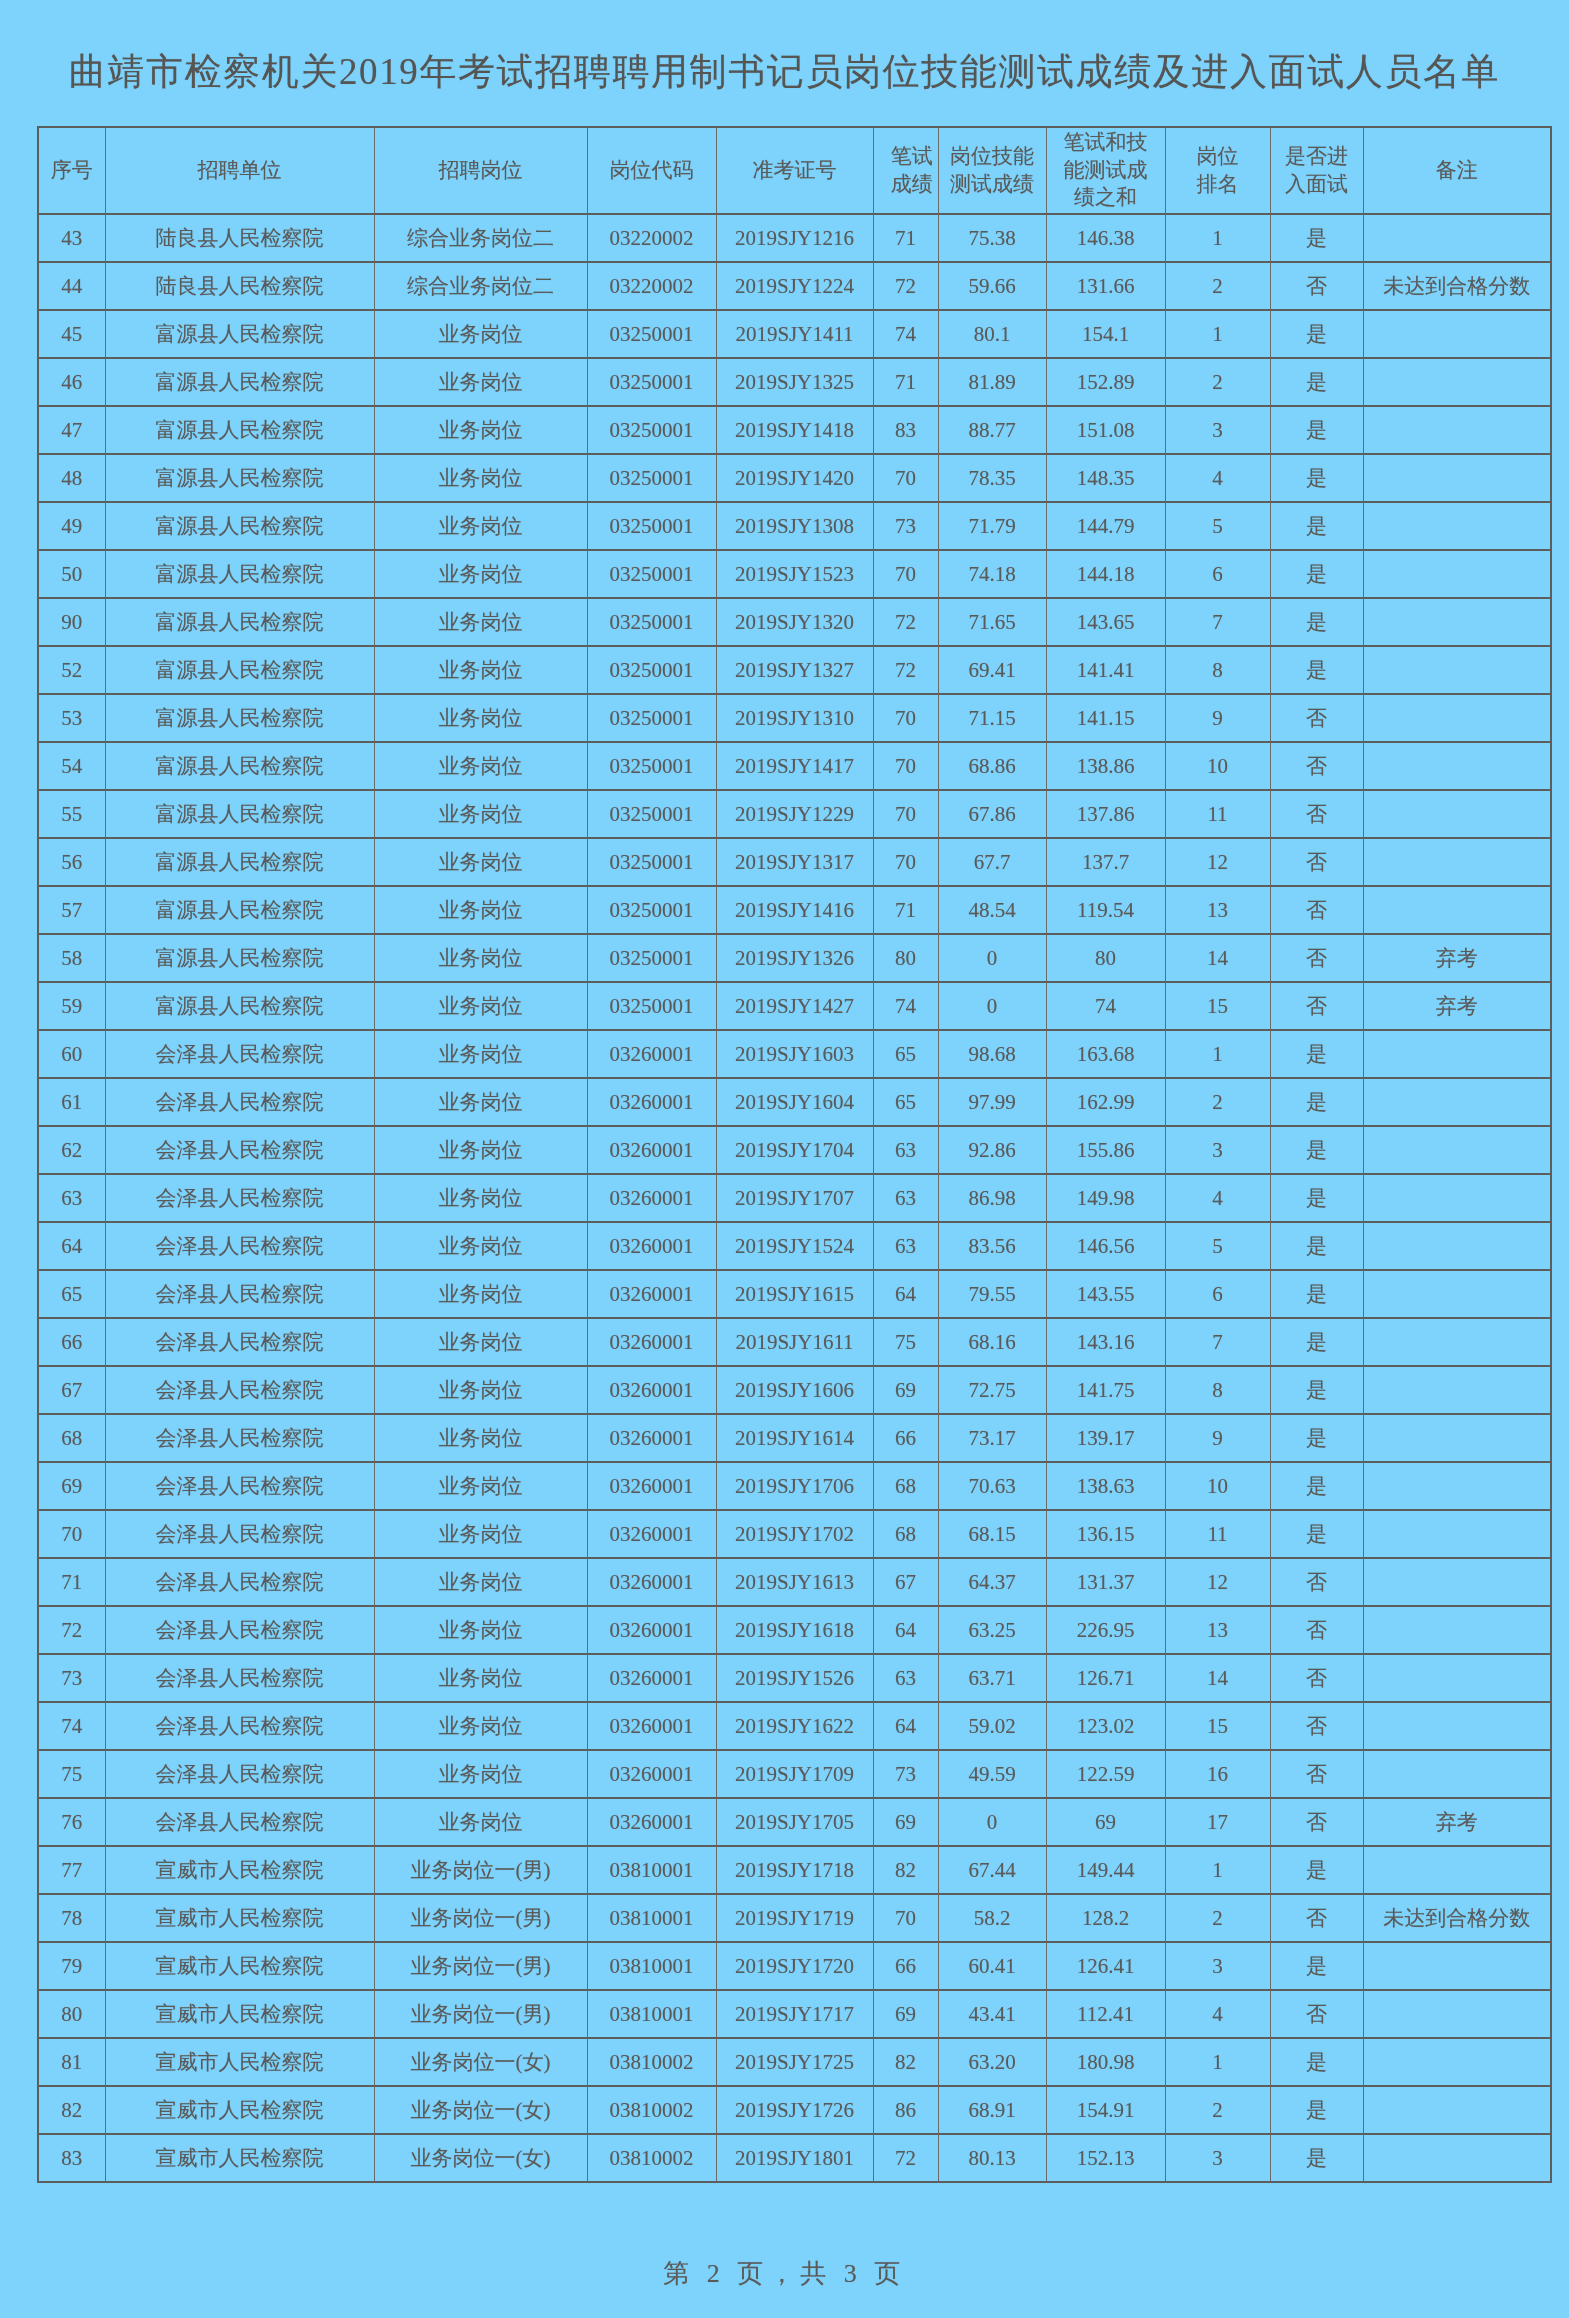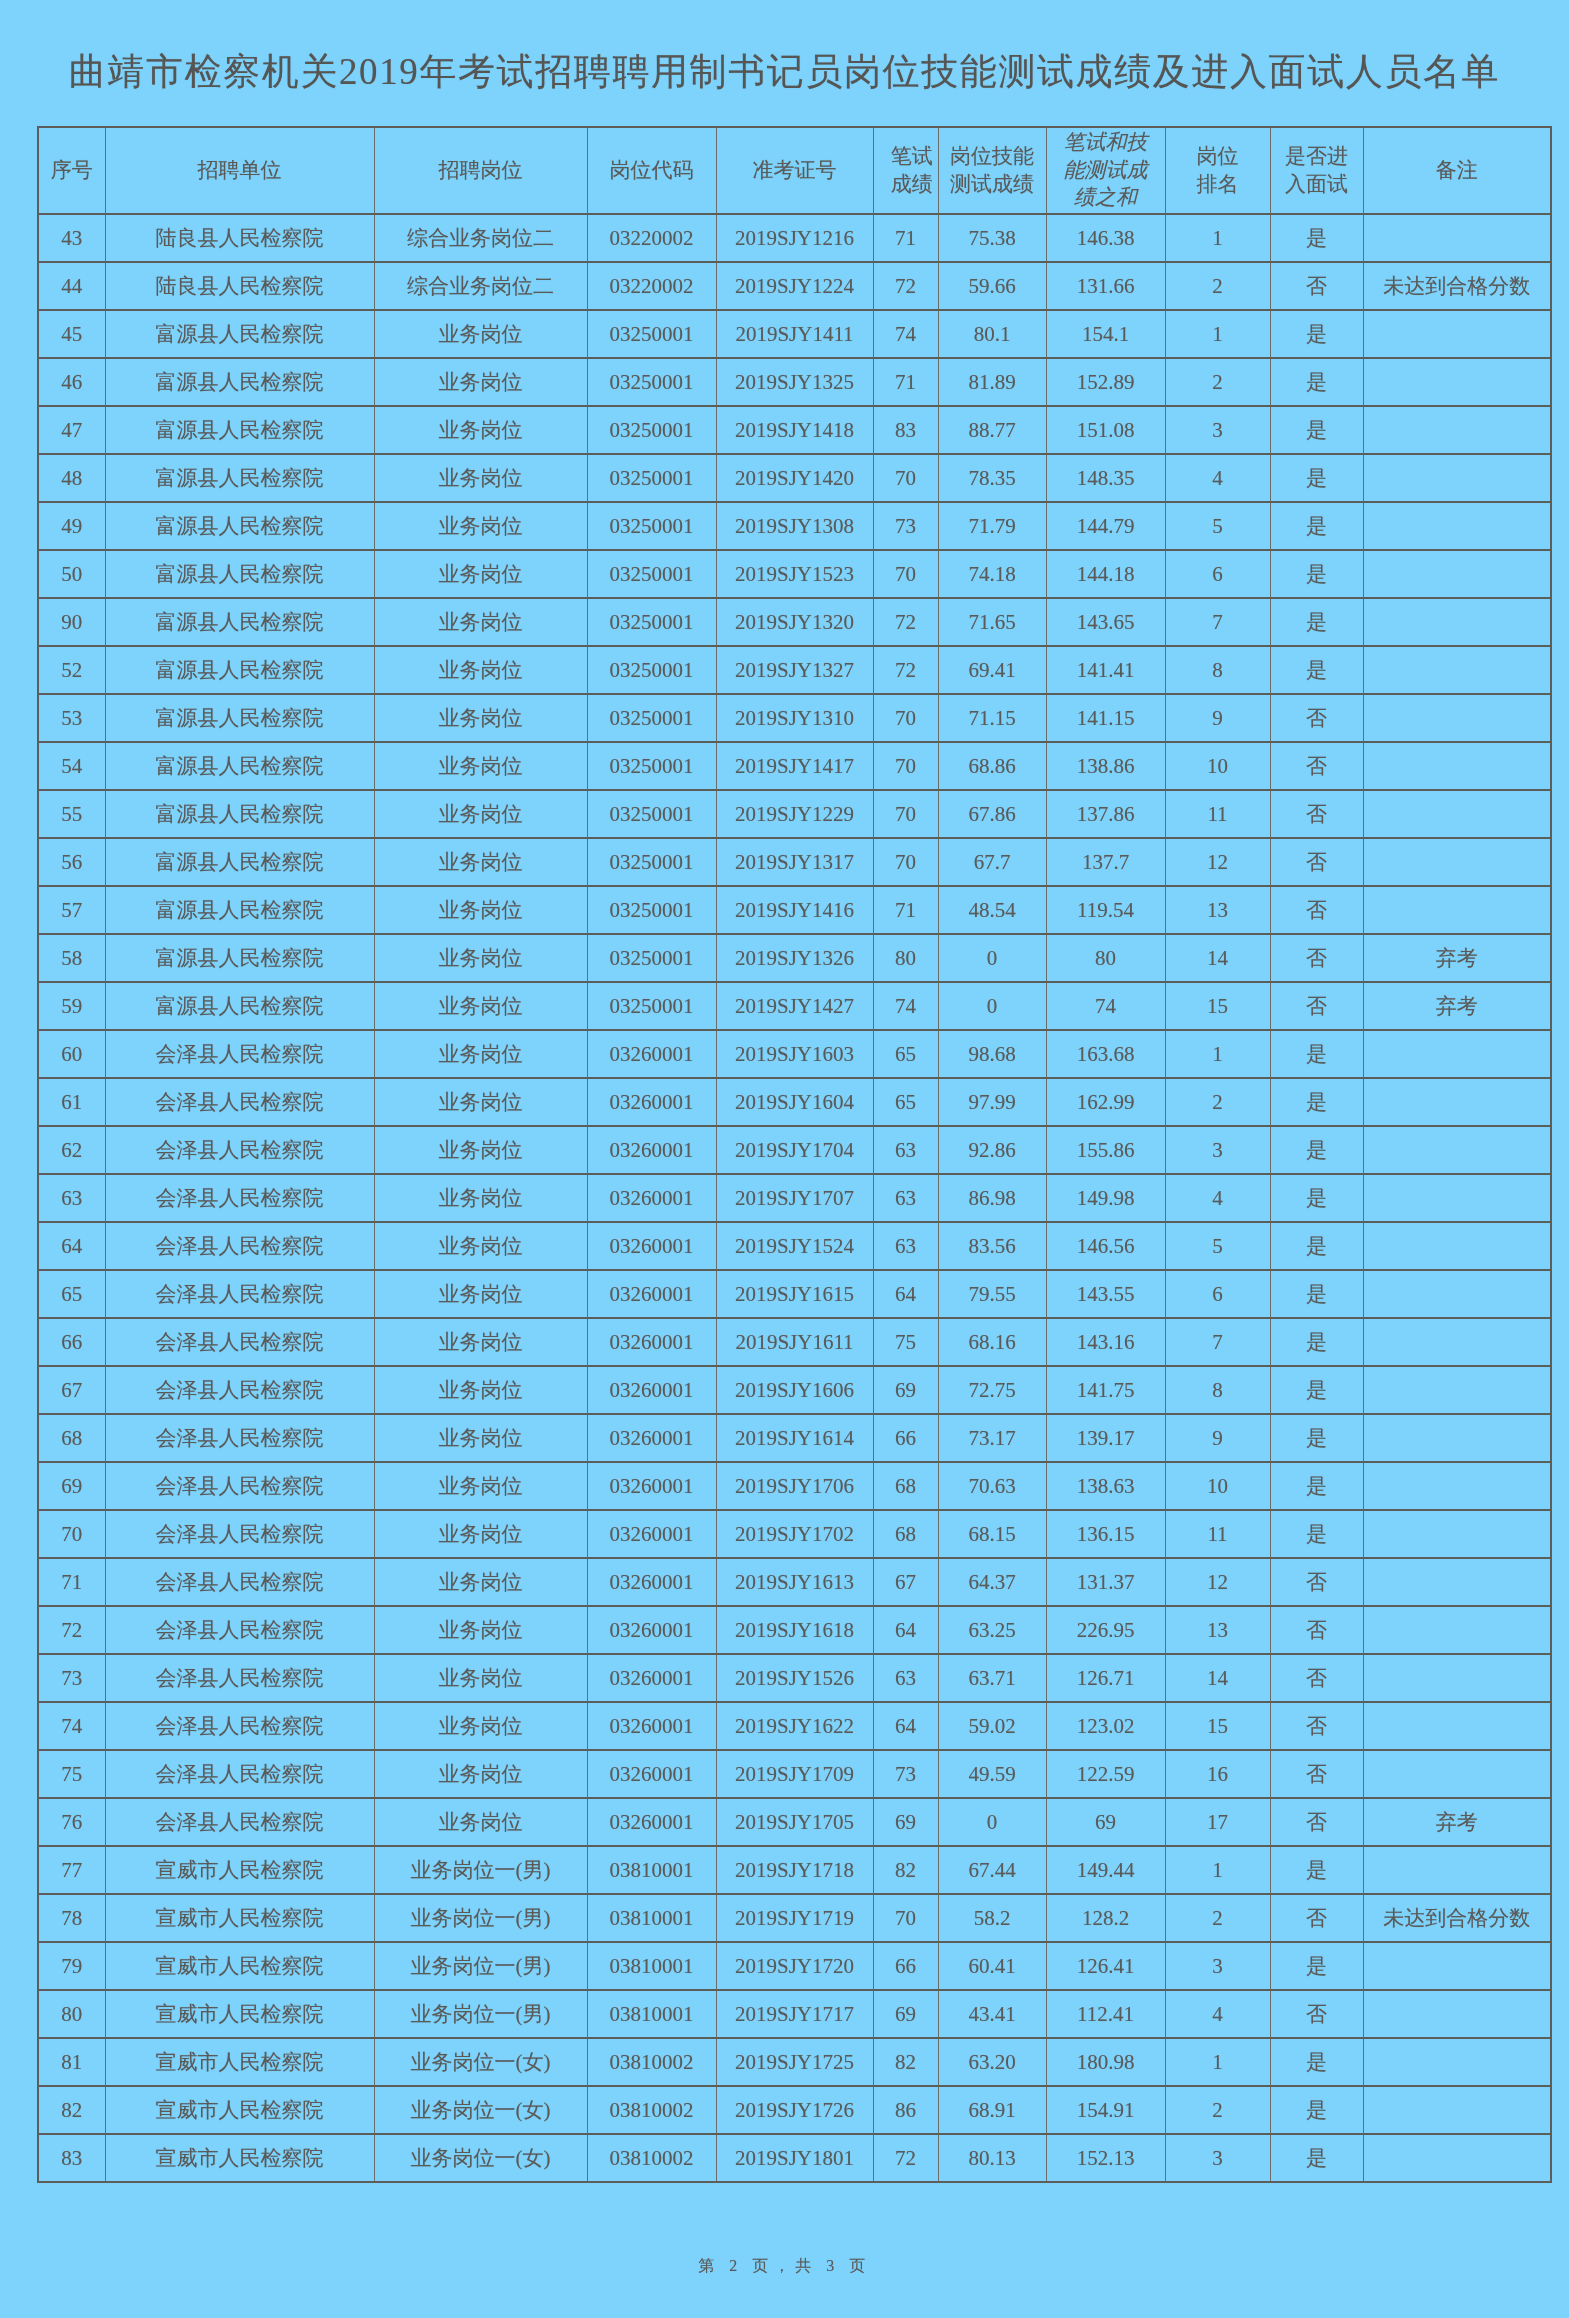--- a/index.html
+++ b/index.html
@@ -54,30 +54,30 @@
   .score-table tbody tr { height: 48px; }
   .score-table th {
     font-weight: normal;
     font-size: 21px;
     line-height: 1.32;
     padding: 0 6.2px;
   }
   .score-table td { font-size: 21px; }
   
   th.h-written  { padding: 0 4.7px; text-align: right; }
-  th.h-total    { padding: 0 14px; font-style: italic; }
+  th.h-total    { padding: 0 14px; }
   th.h-rank     { padding: 0 24px; }
   th.h-interview{ padding: 0 6.2px; }
   .footer {
     position: absolute;
     top: 2256px;
     left: 0;
     width: 100%;
     text-align: center;
-    font-size: 16px;
+    font-size: 26px;
     letter-spacing: 5.5px;
     color: #5a5a59;
     text-shadow: 0 0 0.8px rgba(95,95,95,0.4);
   }
 </style>
 </head>
 <body>
 
 <div class="page">
 

